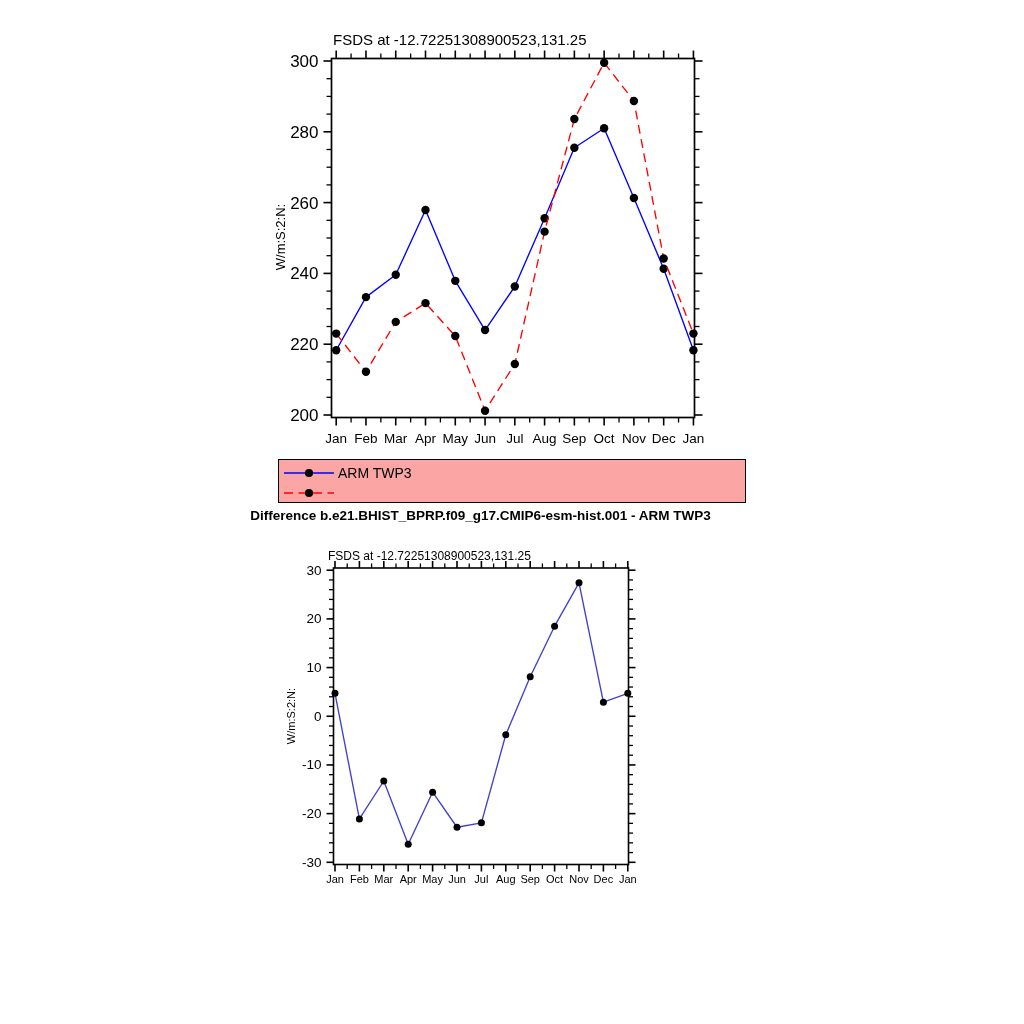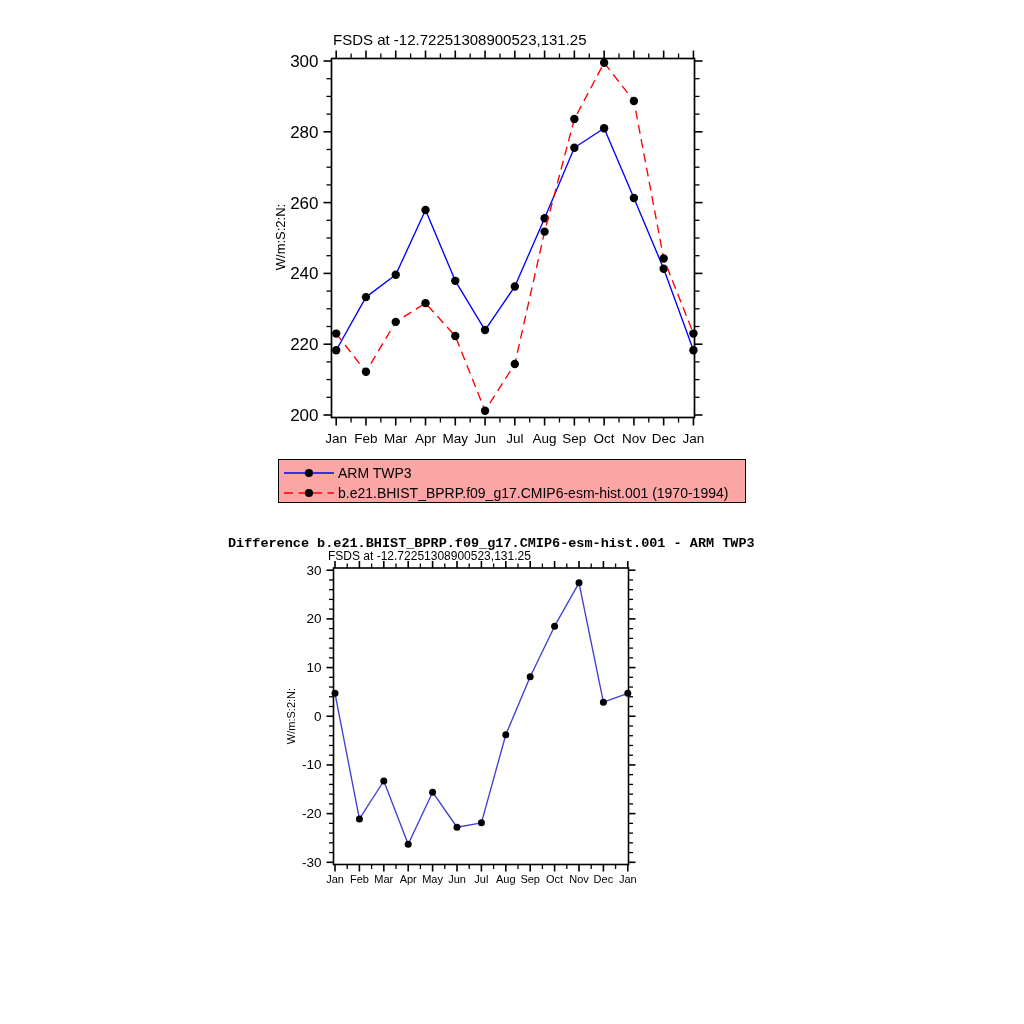--- a/index.html
+++ b/index.html
@@ -328,23 +328,22 @@
         <line x1="1" y1="6" x2="51" y2="6" stroke="#0000ff" stroke-width="1.4"></line>
         <circle cx="26" cy="6" r="4.1" fill="#000"></circle>
       </svg>
       <span class="legend-label">ARM TWP3</span>
     </div>
     <div class="legend-row">
       <svg class="legend-sample" width="52" height="12">
         <line x1="1" y1="6" x2="51" y2="6" stroke="#ff0000" stroke-width="1.4" stroke-dasharray="9 5.5"></line>
         <circle cx="26" cy="6" r="4.1" fill="#000"></circle>
       </svg>
-      <span class="legend-label">b.e21.BHIST_BPRP.f09_g17.CMIP6-esm-hist.001 (1970-1994)</span>
     </div>
   </div>
 
-  <div class="abs title-sm" style="left:228px;top:536px;width:505px;font-family:Liberation Mono, monospace;">Difference b.e21.BHIST_BPRP.f09_g17.CMIP6-esm-hist.001 - ARM TWP3</div>
+  <div class="abs title-sm" style="left:228px;top:508px;width:505px;">Difference b.e21.BHIST_BPRP.f09_g17.CMIP6-esm-hist.001 - ARM TWP3</div>
 
   <div class="abs subtitle-sm" style="left:328px;top:549px;">FSDS at -12.72251308900523,131.25</div>
 
   <div class="abs ylab" style="left:237px;top:709px;width:110px;height:14px;font-size:11px;">W/m:S:2:N:</div>
 
 </div>
 
 </body></html>

